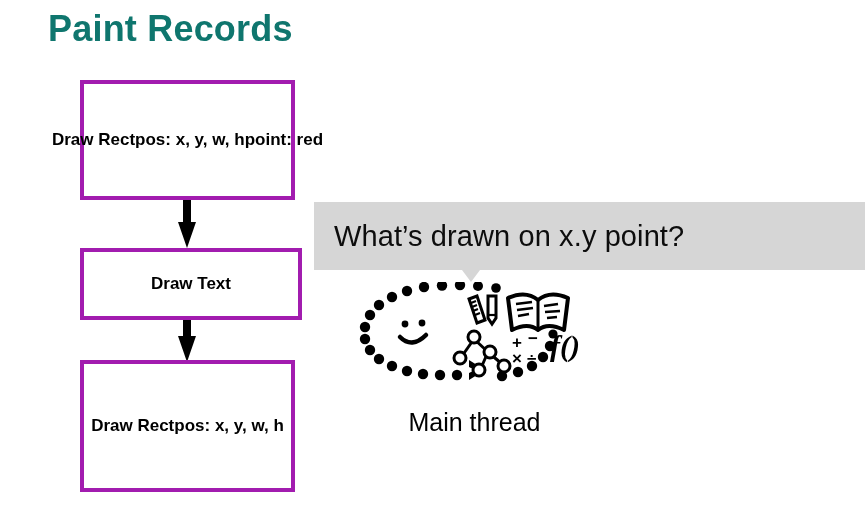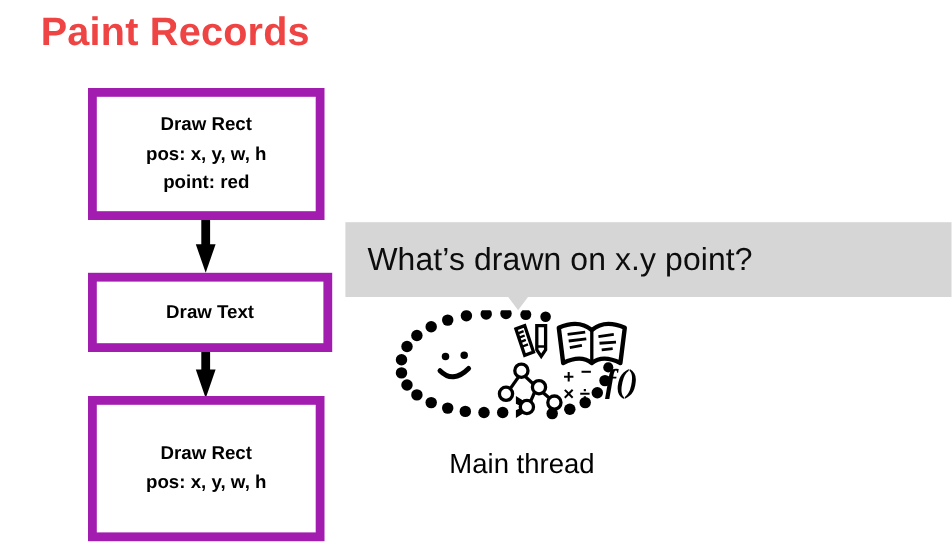--- a/index.html
+++ b/index.html
@@ -18,37 +18,37 @@
   #stage {
     position: absolute;
     left: 0; top: 0;
     width: 865px;
     height: 506px;
   }
 
   
   .title {
     position: absolute;
-    left: 37px;
+    left: 48px;
     top: 8px;
     font-size: 36px;
     font-weight: bold;
     letter-spacing: 0.2px;
-    color: #ef4444;
+    color: #0f766e;
     white-space: nowrap;
   }
 
   
   .record-box {
     position: absolute;
     box-sizing: border-box;
-    border: 8px solid #a21caf;
+    border: 4px solid #a21caf;
     background: #ffffff;
     display: flex;
-    flex-direction: column;
+    flex-direction: row;
     align-items: center;
     justify-content: center;
     text-align: center;
   }
   .record-box .line {
     font-size: 17px;
     font-weight: bold;
     line-height: 1.58;
     color: #000000;
     white-space: nowrap;

